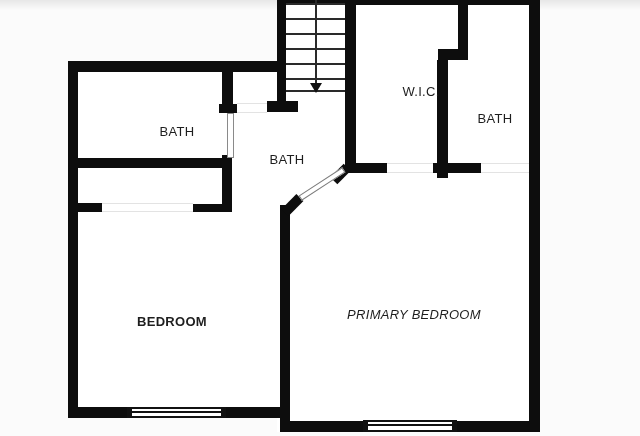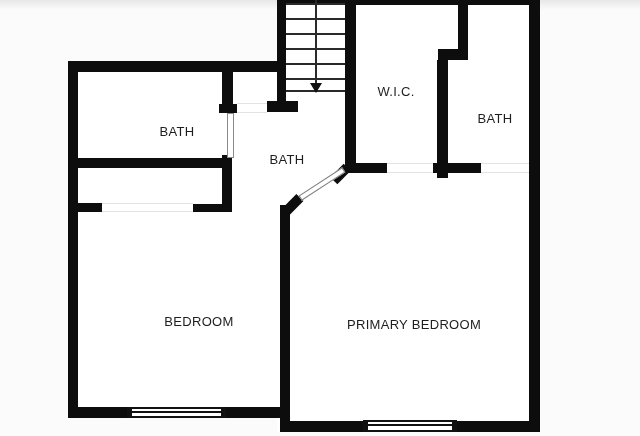--- a/index.html
+++ b/index.html
@@ -106,17 +106,17 @@
     <div class="tread" style="left:286px;top:48px;width:59px;"></div>
     <div class="tread" style="left:286px;top:63px;width:59px;"></div>
     <div class="tread" style="left:286px;top:78px;width:59px;"></div>
     <div class="tread" style="left:286px;top:90px;width:59px;"></div>
     <div class="runline" style="left:315px;top:0;height:84px;"></div>
     <div class="arrow-down" style="left:310px;top:83px;"></div>
   </div>
 
   <div class="room-label" style="left:177px;top:131px;">BATH</div>
   <div class="room-label" style="left:287px;top:159px;">BATH</div>
-  <div class="room-label" style="left:396px;top:91px;">W.I.C.</div>
+  <div class="room-label" style="left:421px;top:91px;">W.I.C.</div>
   <div class="room-label" style="left:495px;top:118px;">BATH</div>
-  <div class="room-label" style="left:199px;top:321px;">BEDROOM</div>
-  <div class="room-label" style="left:414px;top:324px;">PRIMARY BEDROOM</div>
+  <div class="room-label" style="left:172px;top:321px;font-weight:bold;">BEDROOM</div>
+  <div class="room-label" style="left:414px;top:314px;font-style:italic;">PRIMARY BEDROOM</div>
 </div>
 
 </body></html>

